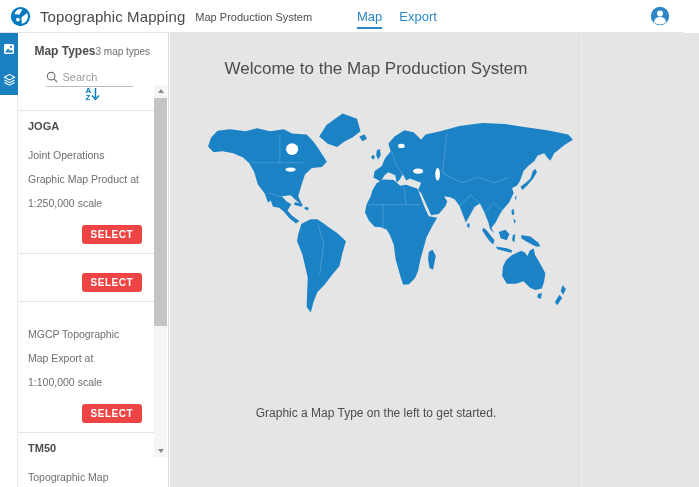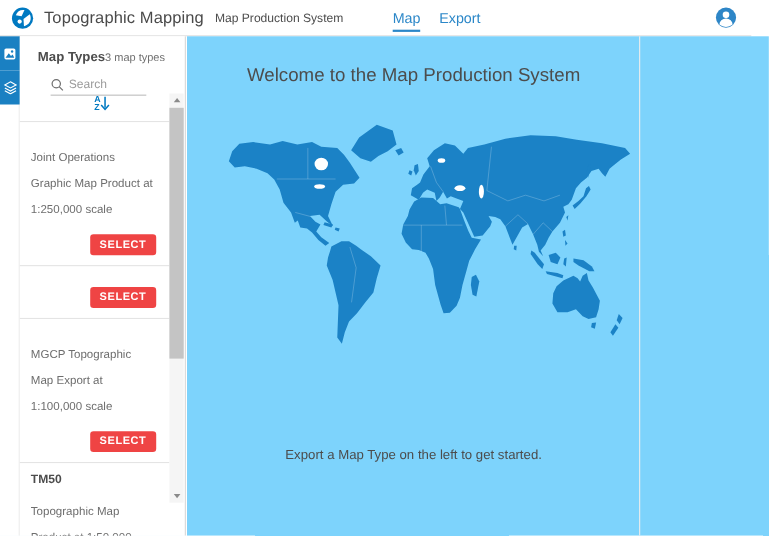--- a/index.html
+++ b/index.html
@@ -55,21 +55,21 @@
     align-items:center; justify-content:center; cursor:pointer; }
   .scroll-arrow.up { top:0; }
   .scroll-arrow.down { bottom:0; }
   .tri-up { width:0; height:0; border-left:3px solid transparent; border-right:3px solid transparent;
     border-bottom:4px solid #8a8a8a; }
   .tri-down { width:0; height:0; border-left:3px solid transparent; border-right:3px solid transparent;
     border-top:4px solid #8a8a8a; }
   .scroll-thumb { position:absolute; left:0; top:13px; height:228px; width:13px; background:#c4c4c4; cursor:pointer; }
 
   
-  .main { position:absolute; top:33px; left:170px; right:0; bottom:0; background:#7dd3fc; }
+  .main { position:absolute; top:33px; left:170px; right:0; bottom:0; background:#e5e5e5; }
   .content-divider { position:absolute; left:411px; top:0; bottom:0; width:1px; background:#ededed; }
   .welcome { position:absolute; top:26px; left:0; width:412px; text-align:center;
     font-size:17px; color:#4c4c4c; }
   .helper { position:absolute; top:373px; left:0; width:412px; text-align:center;
     font-size:12px; color:#4c4c4c; }
   .world-map { position:absolute; left:22px; top:70px; width:382px; height:262px; }
 </style>
 </head>
 <body>
 
@@ -137,20 +137,21 @@
           <svg width="9" height="14" viewBox="0 0 9 14">
             <line x1="4.5" y1="1" x2="4.5" y2="11" stroke="#0079c1" stroke-width="1.4"></line>
             <path d="M1,8.5 L4.5,12.5 L8,8.5" fill="none" stroke="#0079c1" stroke-width="1.4"></path>
           </svg>
         </div>
       </div>
 
       <div class="list-divider"></div>
 
       <div class="mt-item">
+        <div class="mt-title">JOGA</div>
         <div class="mt-desc">Joint Operations Graphic Map Product at 1:250,000 scale</div>
         <div class="mt-btn-row"><button class="select-btn">SELECT</button></div>
       </div>
 
       <div class="mt-item">
         <div class="mt-btn-row"><button class="select-btn">SELECT</button></div>
       </div>
 
       <div class="mt-item">
         <div class="mt-desc">MGCP Topographic Map Export at 1:100,000 scale</div>
@@ -240,16 +241,16 @@
         <path d="M500,194 L500,240"></path>
         <path d="M556,160 L560,194"></path>
         <path d="M667,58 L656,134"></path>
         <path d="M656,134 L706,152 L748,142 L792,152 L830,142"></path>
         <path d="M700,196 L730,176 L754,192"></path>
         <path d="M766,210 L790,190 L812,205"></path>
         <path d="M522,92 L536,120 L552,136"></path>
       </g>
     </svg>
 
-    <div class="helper">Export a Map Type on the left to get started.</div>
+    <div class="helper">Graphic a Map Type on the left to get started.</div>
   </div>
 
 </div>
 
 </body></html>

